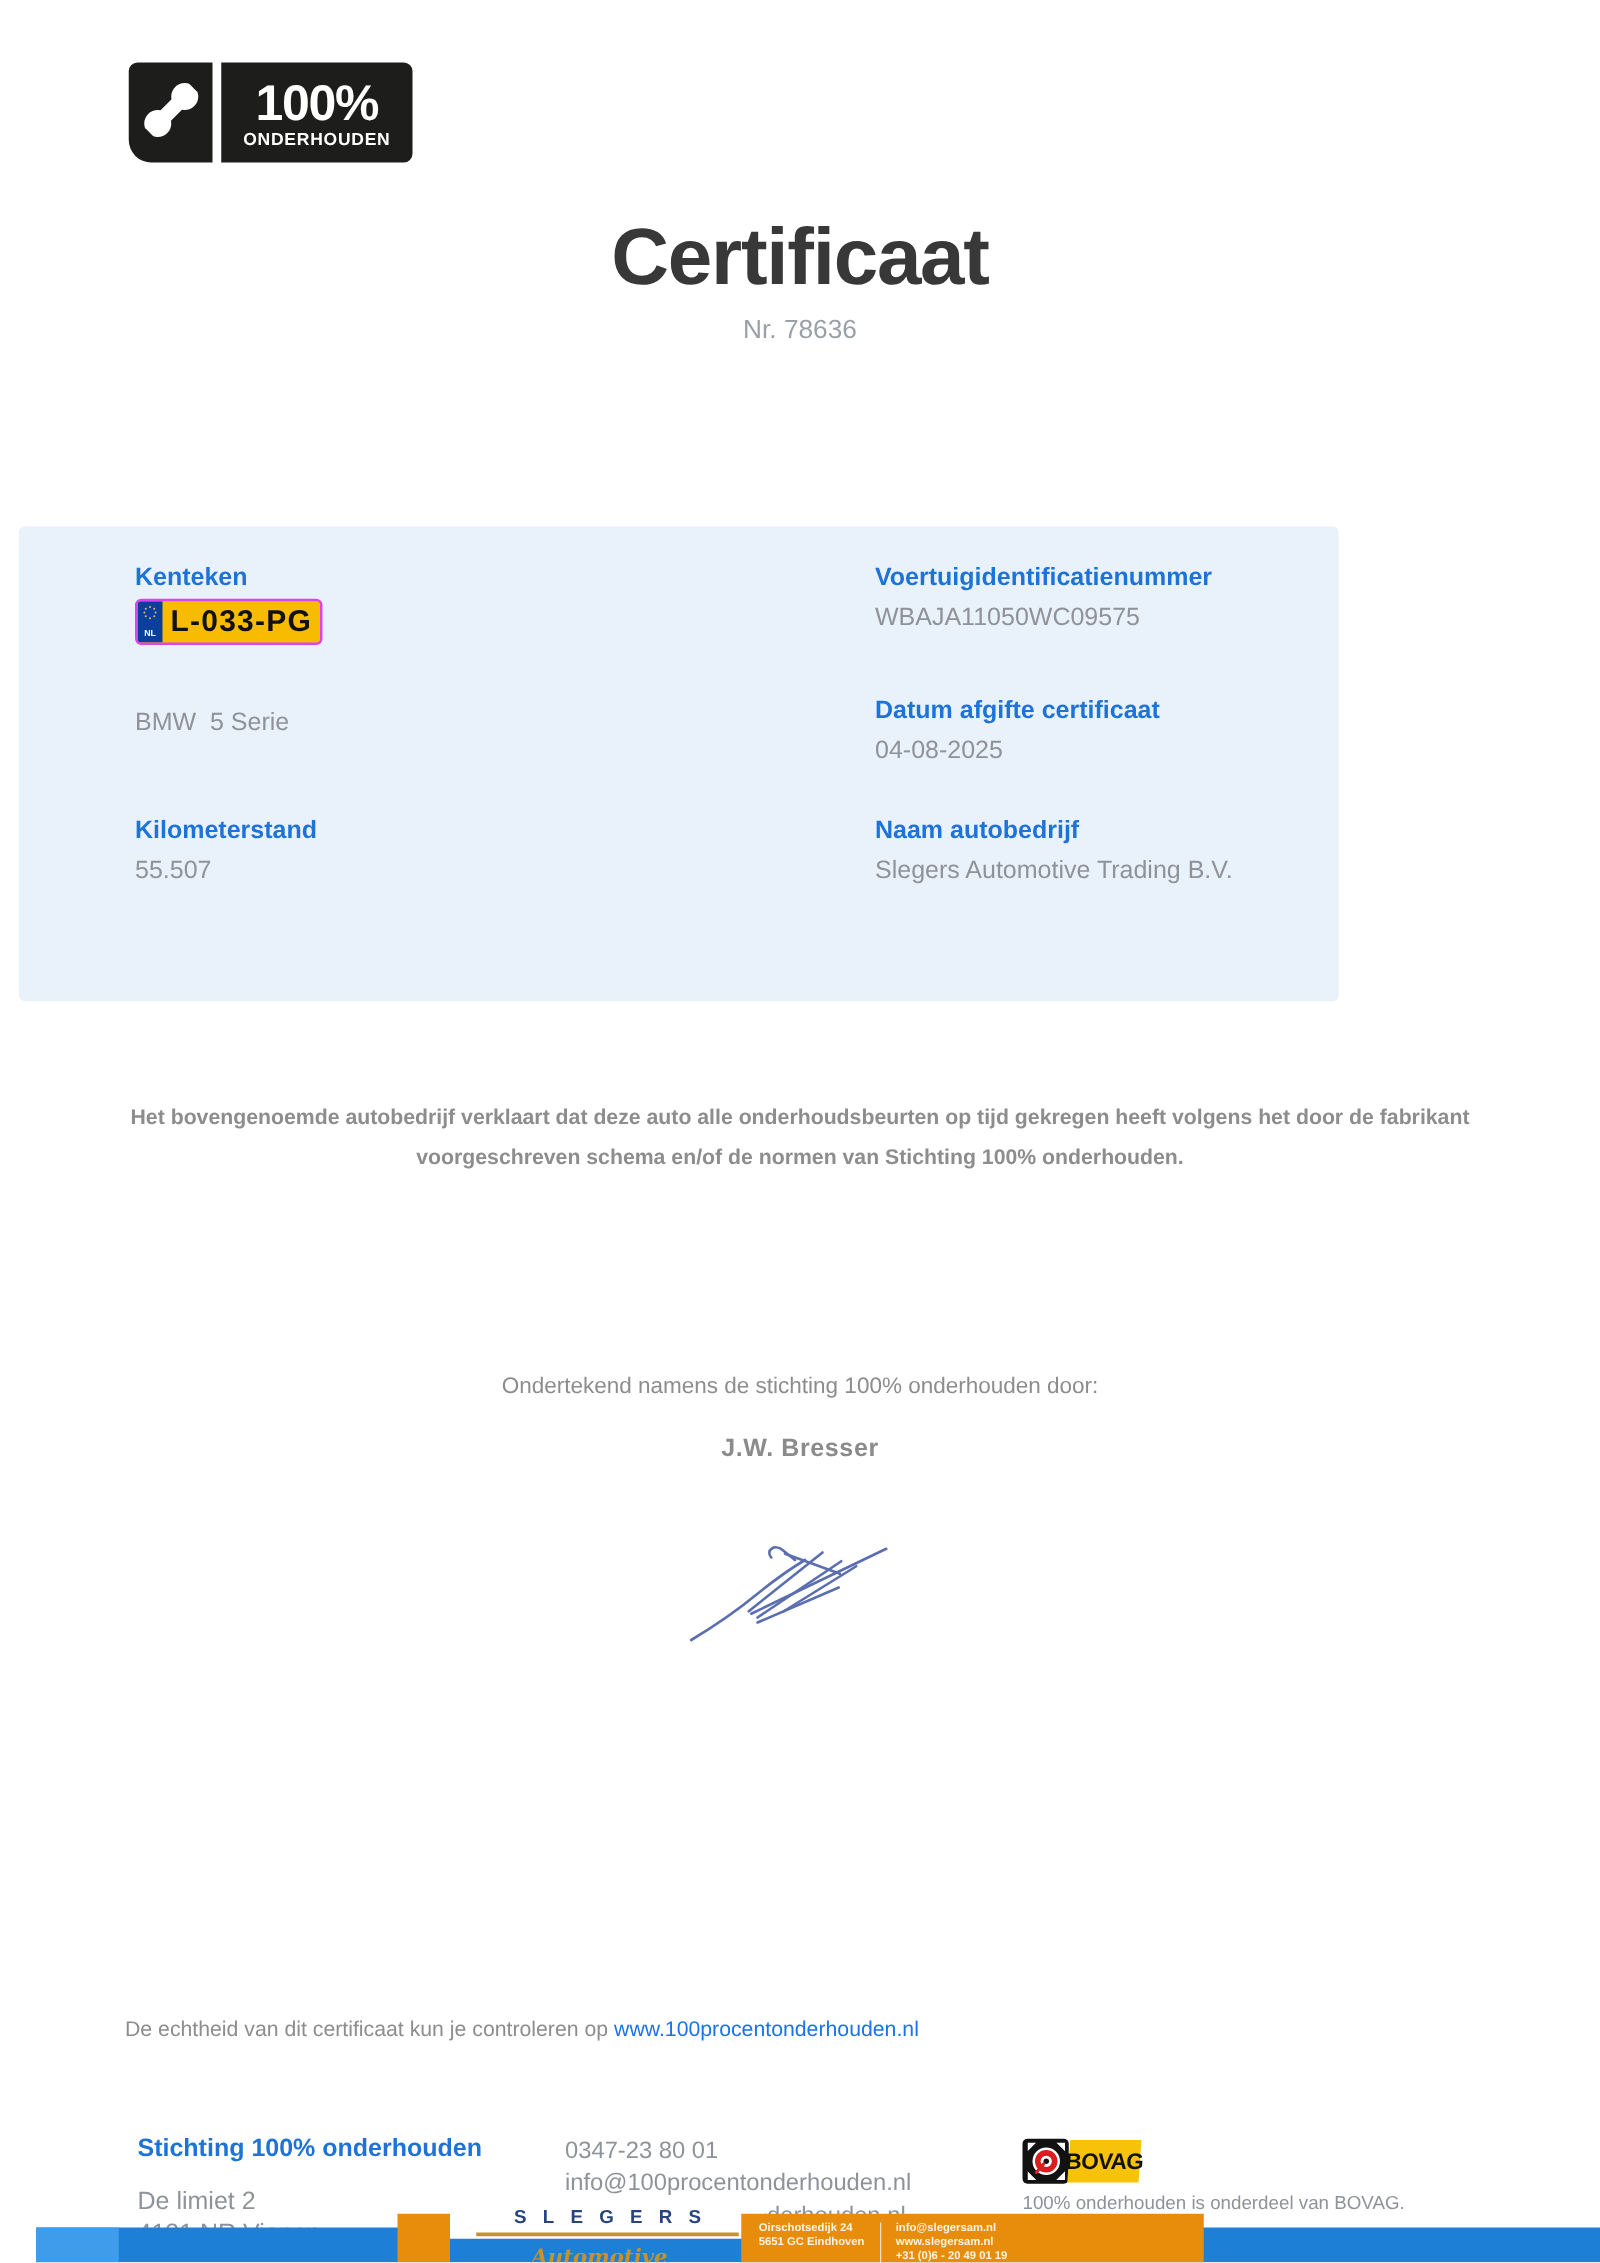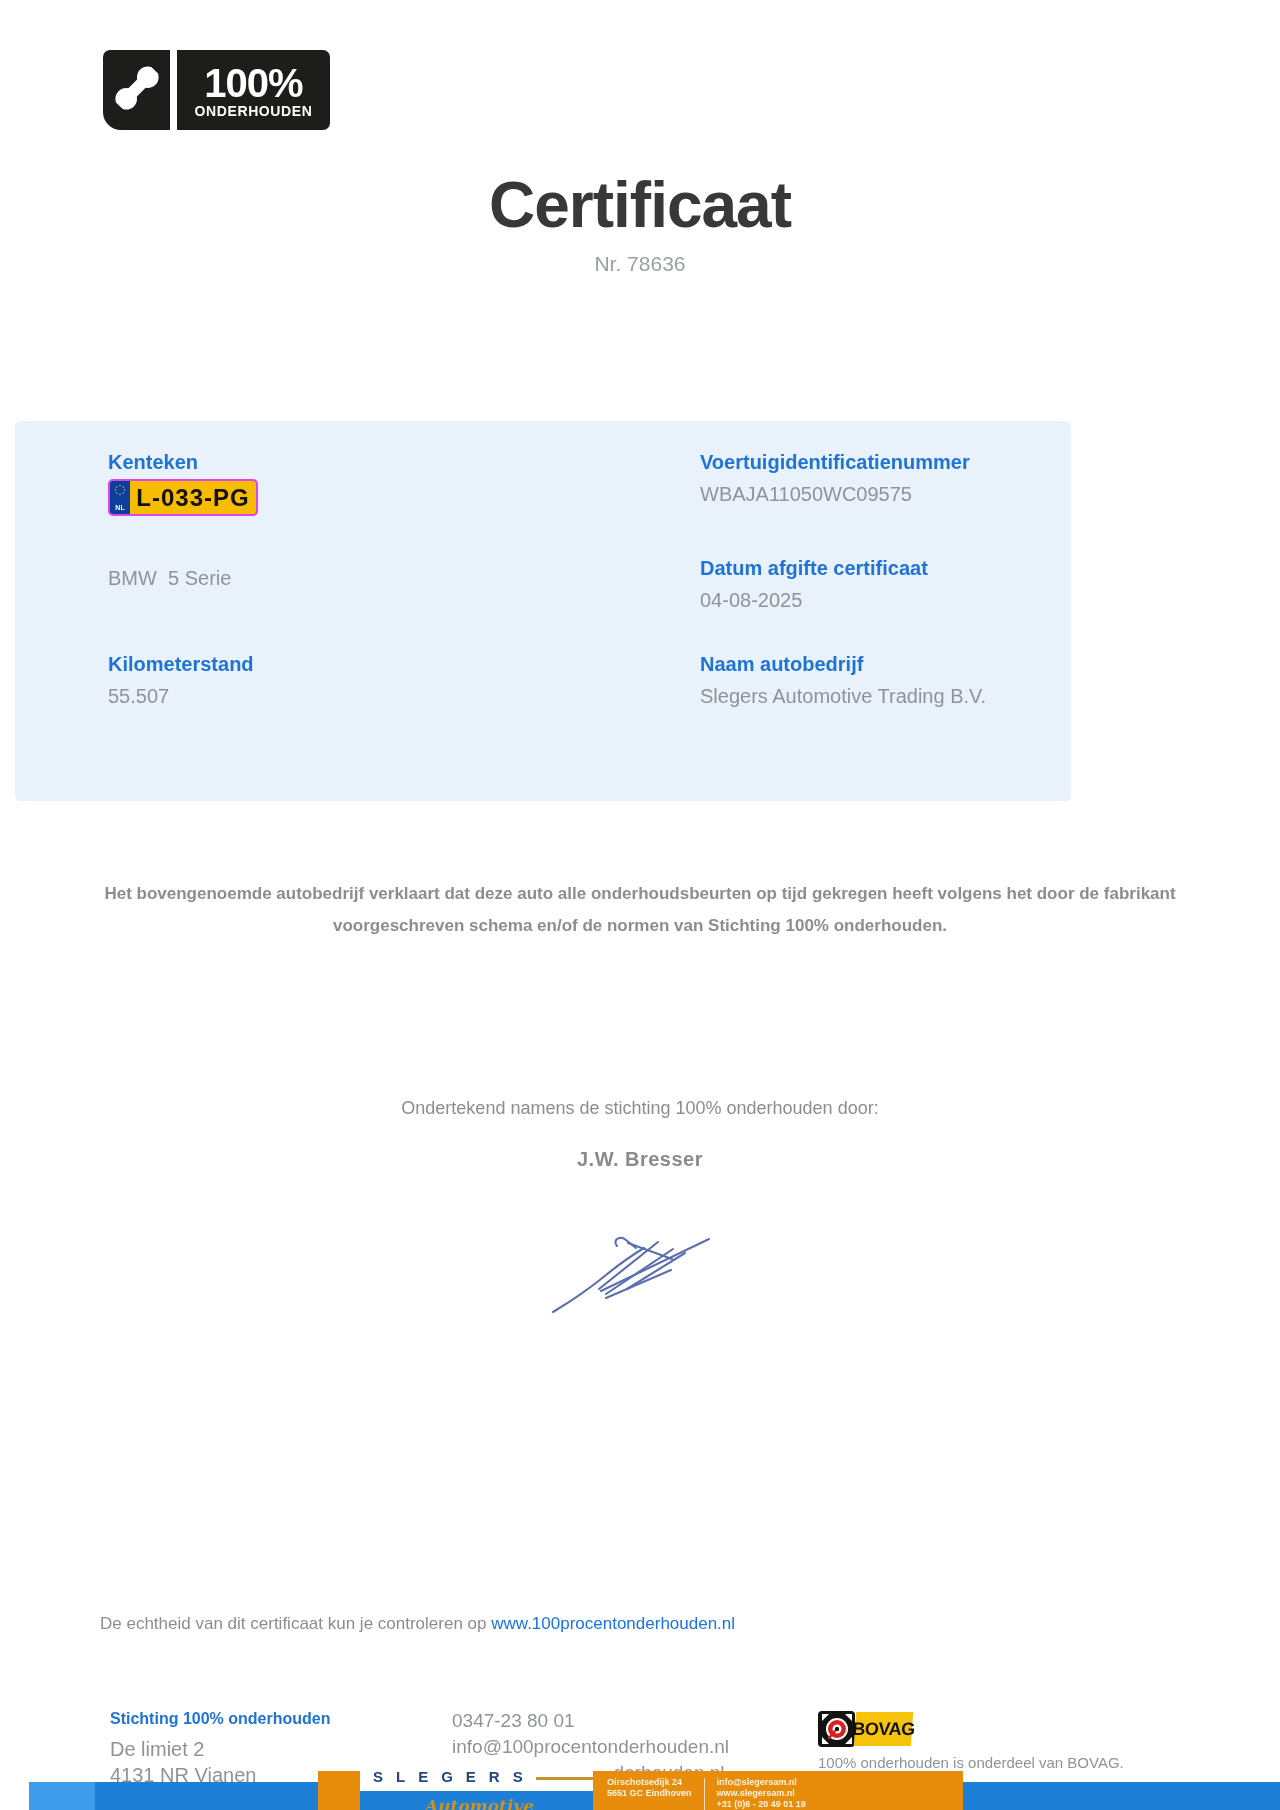--- a/index.html
+++ b/index.html
@@ -44,33 +44,33 @@
   .sign-name{position:absolute;left:0;right:0;top:1148px;text-align:center;font-size:20px;font-weight:700;color:#8b8b8b;letter-spacing:.5px;}
   .sign-role{position:absolute;left:0;right:0;top:1180px;text-align:center;font-size:19px;font-weight:700;color:#8b8b8b;letter-spacing:.5px;}
   .signature{position:absolute;left:485px;top:1210px;width:250px;height:135px;}
 
   
   .verify{position:absolute;left:100px;top:1614px;font-size:17px;color:#8d8d8d;}
   .verify a{color:var(--link-blue);text-decoration:none;}
 
   
   .footer-org{position:absolute;left:110px;top:1706px;font-size:20px;line-height:26px;color:var(--text-gray);}
-  .footer-org .org-name{font-size:16px;font-weight:700;color:var(--accent-blue);margin-bottom:4px;}
+  .footer-org .org-name{font-size:20px;font-weight:700;color:var(--accent-blue);margin-bottom:16px;}
   .footer-contact{position:absolute;left:452px;top:1708px;font-size:19px;line-height:26px;color:var(--text-gray);}
   .bovag{position:absolute;left:818px;top:1711px;display:flex;align-items:stretch;}
   .bovag-mark{width:37px;height:36px;background:#121212;border-radius:4px;display:flex;align-items:center;justify-content:center;}
   .bovag-word{width:57px;height:34px;margin-top:1px;background:var(--bovag-yellow);color:#111;display:flex;align-items:center;justify-content:center;
     font-size:18px;font-weight:800;letter-spacing:-.5px;transform:skewX(-4deg);}
   .bovag-caption{position:absolute;left:818px;top:1754px;font-size:15px;color:var(--text-gray);}
 
   
   .bar-blue{position:absolute;left:29px;top:1782px;width:1251px;height:28px;background:var(--banner-blue);}
   .bar-blue-light{position:absolute;left:29px;top:1782px;width:66px;height:28px;background:var(--banner-blue-light);}
   .banner-orange-1{position:absolute;left:318px;top:1771px;width:42px;height:39px;background:var(--banner-orange);}
-  .slegers-panel{position:absolute;left:360px;top:1762px;width:252px;height:29px;background:#fff;display:flex;flex-direction:row;align-items:center;justify-content:center;}
+  .slegers-panel{position:absolute;left:360px;top:1762px;width:252px;height:29px;background:#fff;display:flex;flex-direction:column;align-items:center;justify-content:center;}
   .slegers-name{font-size:15px;font-weight:800;color:var(--slegers-navy);letter-spacing:13px;text-indent:13px;line-height:18px;}
   .slegers-rule{width:210px;height:3px;background:var(--slegers-gold);margin-top:3px;}
   .slegers-script{position:absolute;left:425px;top:1796px;font-family:"DejaVu Serif",serif;font-style:italic;font-weight:700;
     font-size:17px;color:var(--slegers-gold);}
   .banner-orange-2{position:absolute;left:593px;top:1771px;width:370px;height:52px;background:var(--banner-orange);
     display:flex;align-items:flex-start;padding:6px 10px 0 14px;gap:12px;}
   .dealer-col{font-size:9px;line-height:11px;color:#fdf4e3;font-weight:700;}
   .dealer-divider{width:1px;align-self:stretch;background:rgba(255,255,255,.75);margin-top:1px;}
 </style>
 </head>

